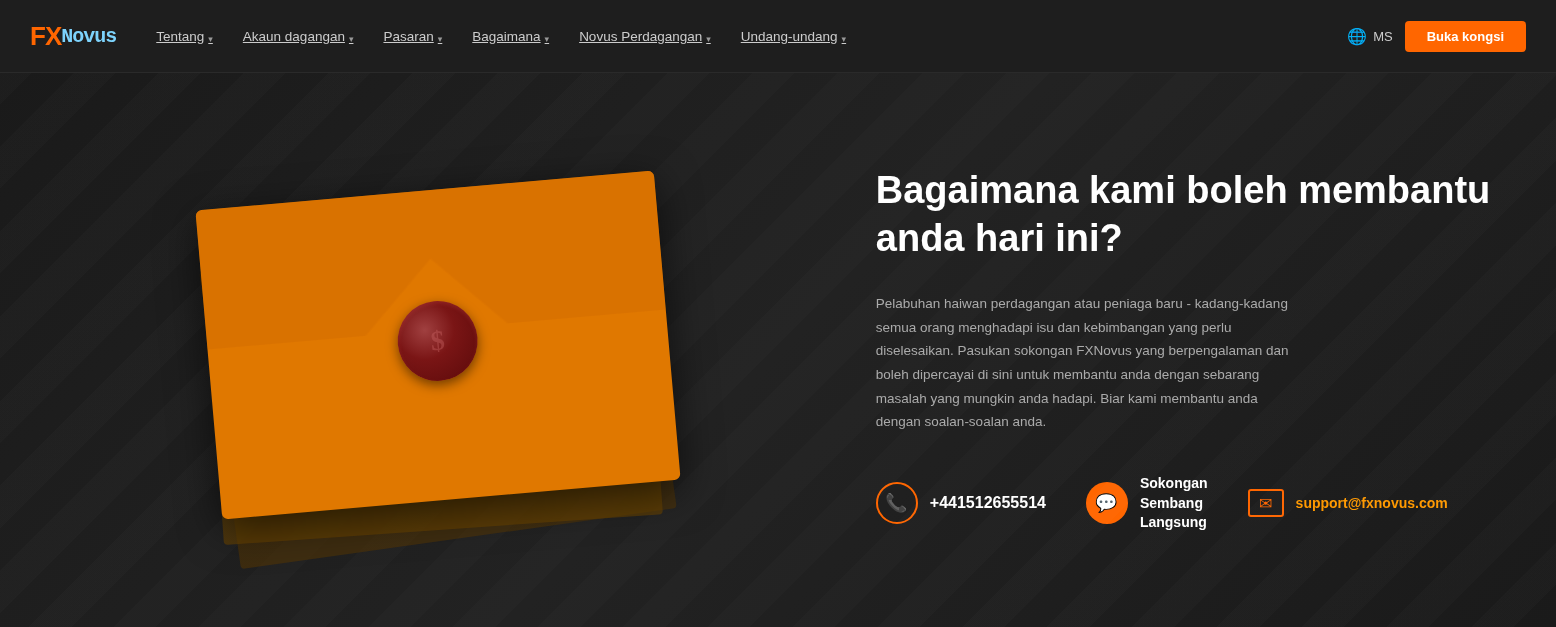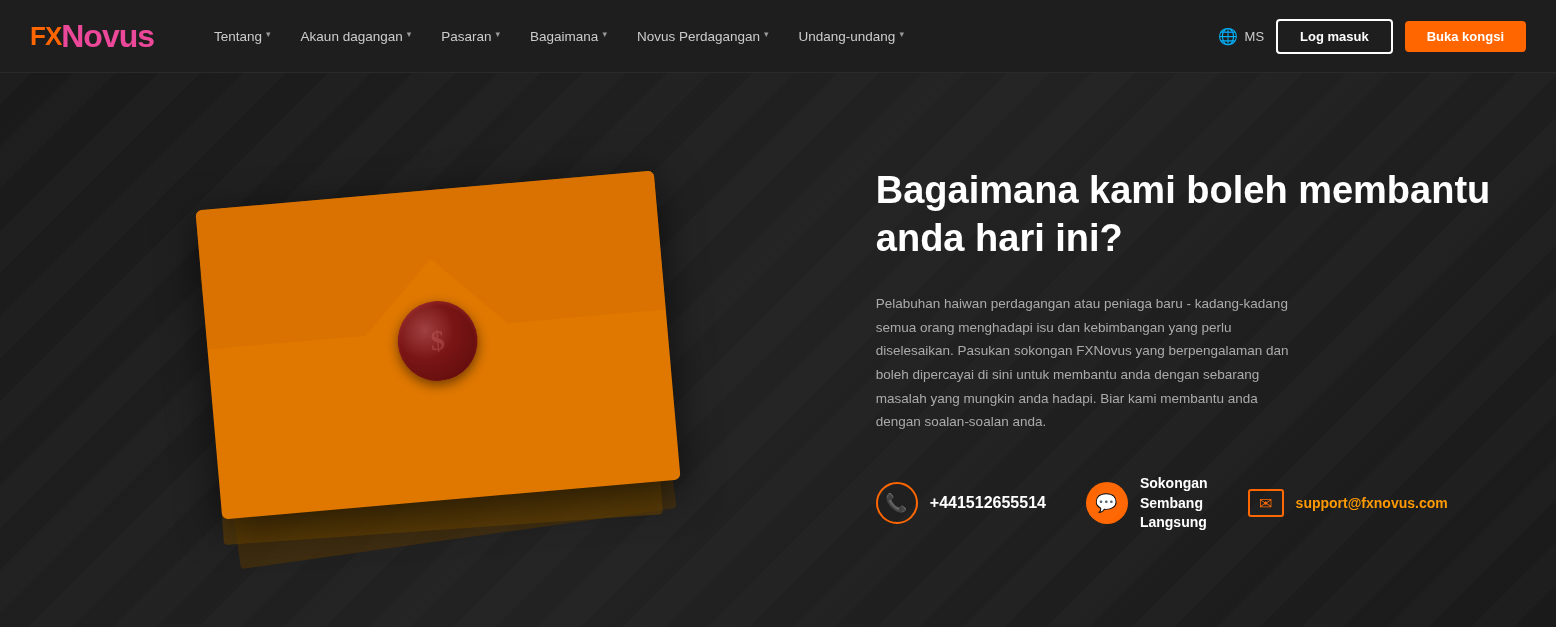--- a/index.html
+++ b/index.html
@@ -17,52 +17,54 @@
       display: flex;
       align-items: center;
       background-color: #1e1e1e;
       padding: 0 30px;
       height: 73px;
       border-bottom: 1px solid #2a2a2a;
     }
     .logo {
       display: flex;
       align-items: center;
-      margin-right: 48px;
+      margin-right: 28px;
       text-decoration: none;
     }
     .logo-fx {
       font-size: 26px;
       font-weight: 900;
       color: #ff6600;
       letter-spacing: -1px;
     }
     .logo-novus {
-      font-size: 32px;
+      font-size: 20px;
       font-weight: 900;
-      color: #ec4899;
+      color: #7dd3fc;
       letter-spacing: -1px;
+      font-family: Liberation Mono, monospace;
     }
     .nav-links {
       display: flex;
       align-items: center;
       gap: 6px;
       flex: 1;
     }
     .nav-item {
       display: flex;
-      align-items: flex-start;
+      align-items: flex-end;
       gap: 4px;
       padding: 8px 12px;
       color: #cccccc;
       font-size: 13.5px;
       cursor: pointer;
       white-space: nowrap;
       border-radius: 3px;
       transition: color 0.2s;
+      text-decoration: underline;
     }
     .nav-chevron {
       font-size: 9px;
       color: #999;
     }
     .nav-right {
       display: flex;
       align-items: center;
       gap: 12px;
     }
@@ -341,21 +343,20 @@
       <span>Undang-undang</span>
       <span class="nav-chevron">▾</span>
     </div>
   </div>
 
   <div class="nav-right">
     <div class="lang-selector">
       <span class="globe-icon">🌐</span>
       <span>MS</span>
     </div>
-    <button class="btn-login">Log masuk</button>
     <button class="btn-register">Buka kongsi</button>
   </div>
 </nav>
 
 <section class="hero">
   <div class="envelope-section">
     <div class="envelope-wrapper">
       <div class="envelope-shadow env-s1"></div>
       <div class="envelope-shadow env-s2"></div>
       <div class="envelope-main">

